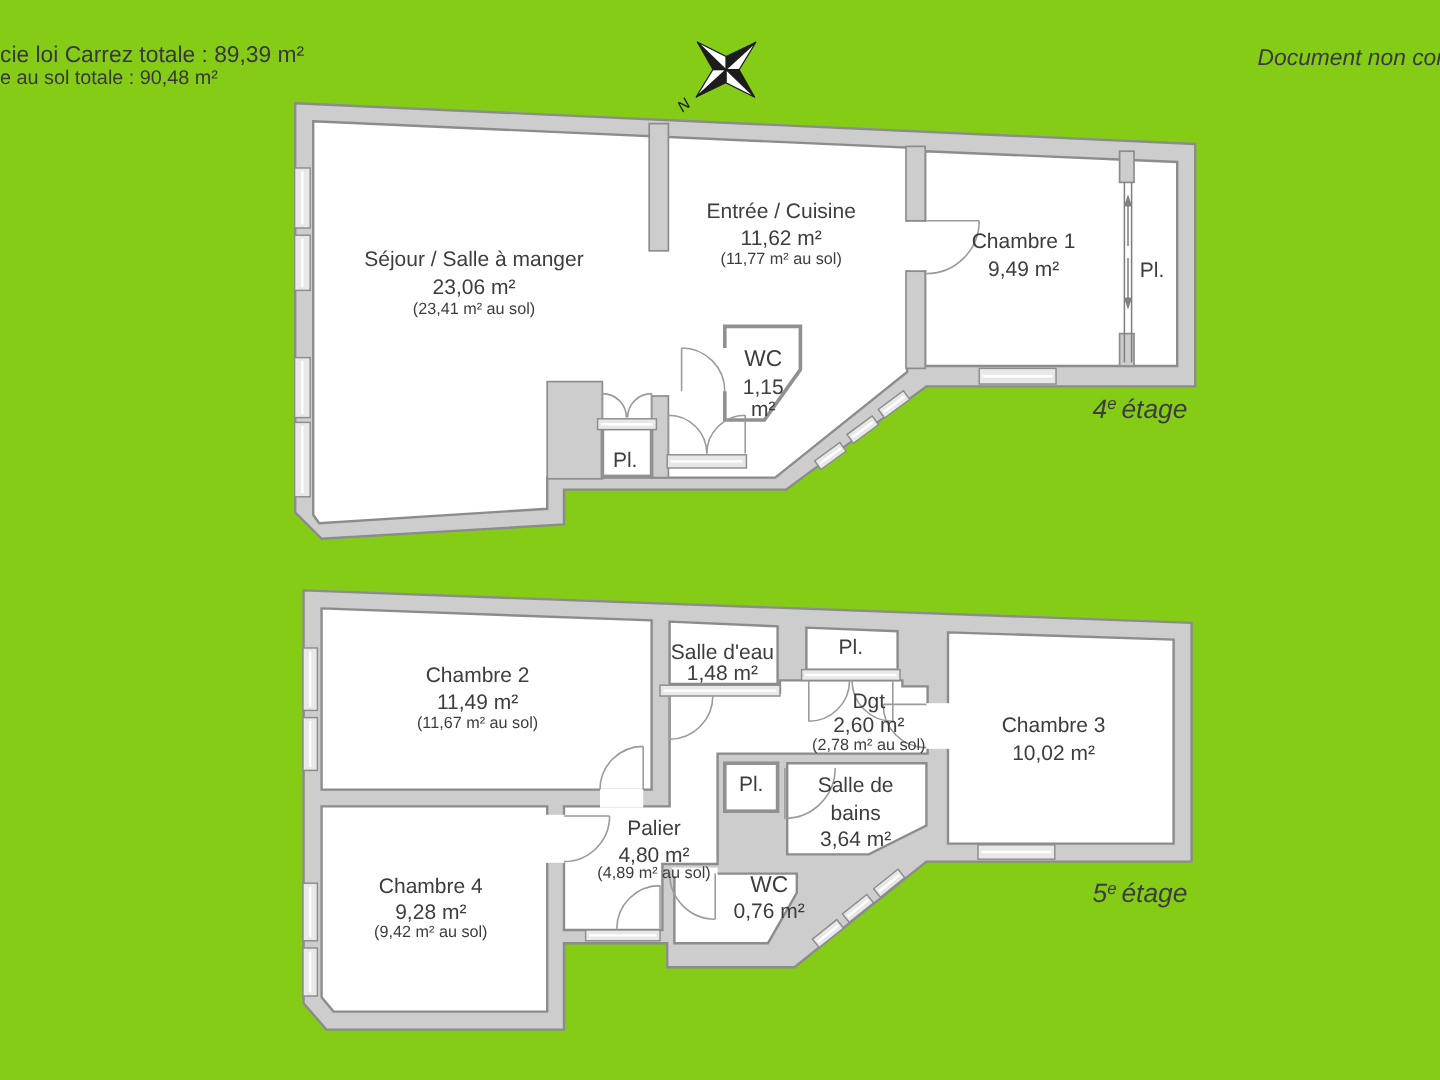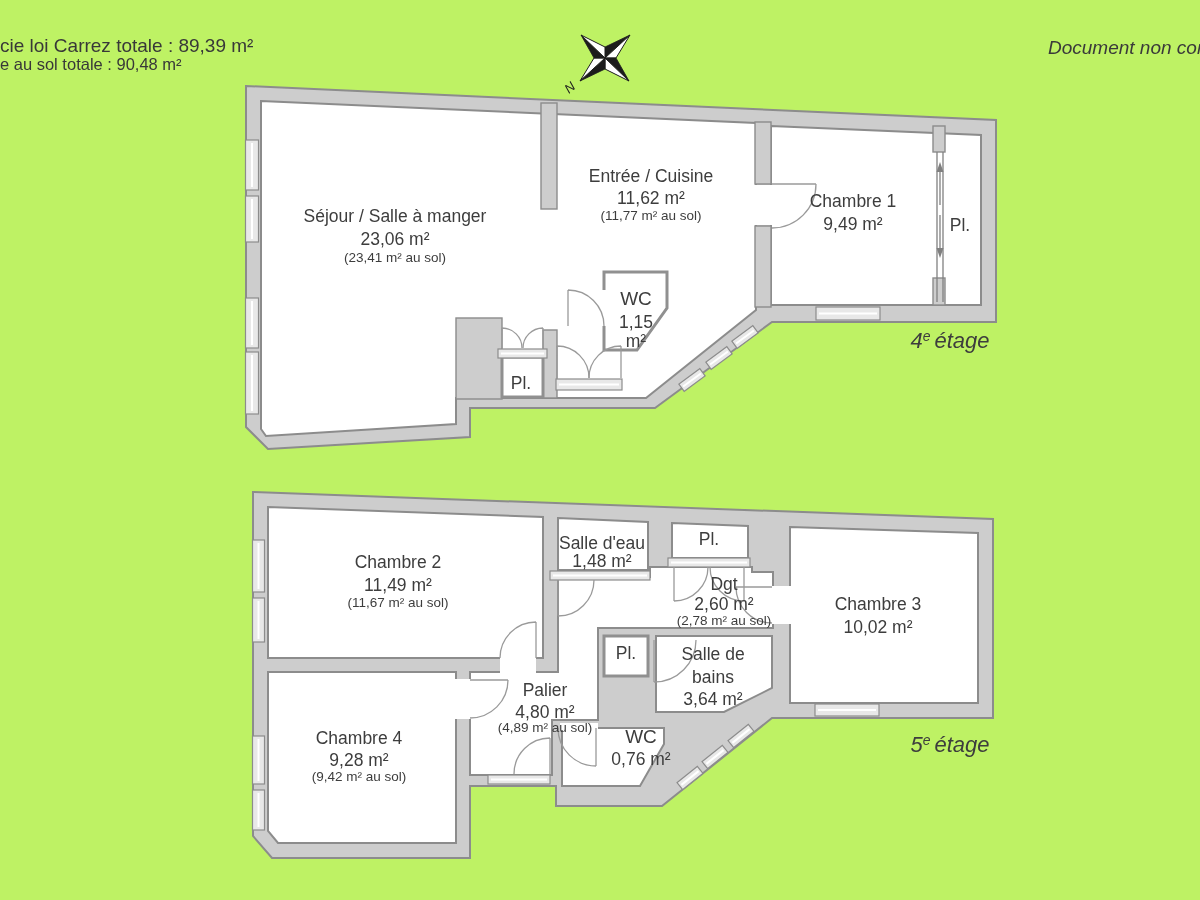--- a/index.html
+++ b/index.html
@@ -1,16 +1,16 @@
 <!DOCTYPE html>
 <html><head>
 <meta charset="utf-8">
 <style>
   html,body{margin:0;padding:0;background:#ffffff;}
-  .page{position:relative;width:1200px;height:900px;overflow:hidden;background:#bef264;
+  .page{position:relative;width:1200px;height:900px;overflow:hidden;background:#84cc16;
         font-family:"Liberation Sans",sans-serif;}
   svg{position:absolute;top:0;left:0;}
   .wall{fill:#cdcdcd;stroke:#8c8c8c;stroke-width:2;}
   .part{fill:#cdcdcd;stroke:#8c8c8c;stroke-width:1.4;}
   .room{fill:#ffffff;stroke:#8c8c8c;stroke-width:2;}
   .box{fill:#ffffff;stroke:#909090;stroke-width:3;}
   .gap{fill:#ffffff;stroke:none;}
   .door{fill:none;stroke:#9a9a9a;stroke-width:1.3;}
   .win{fill:#e8e8e8;stroke:#8c8c8c;stroke-width:1.2;}
   .winline{stroke:#ffffff;stroke-width:2;fill:none;}

